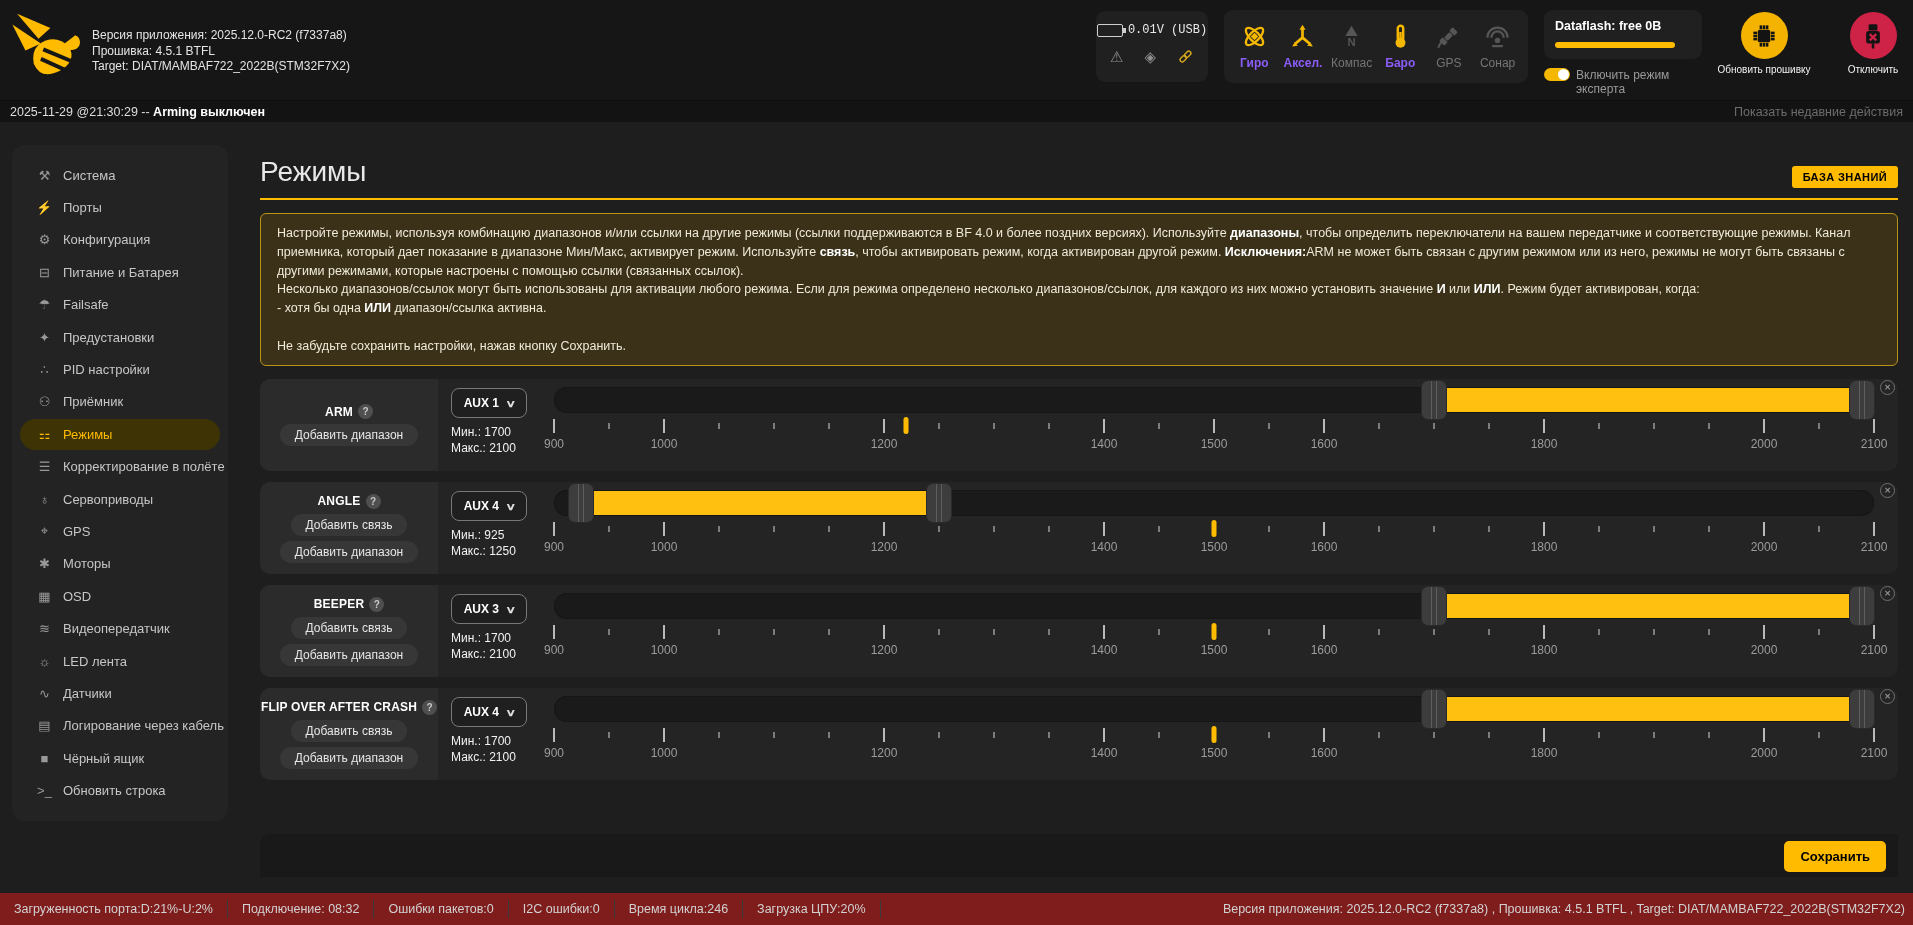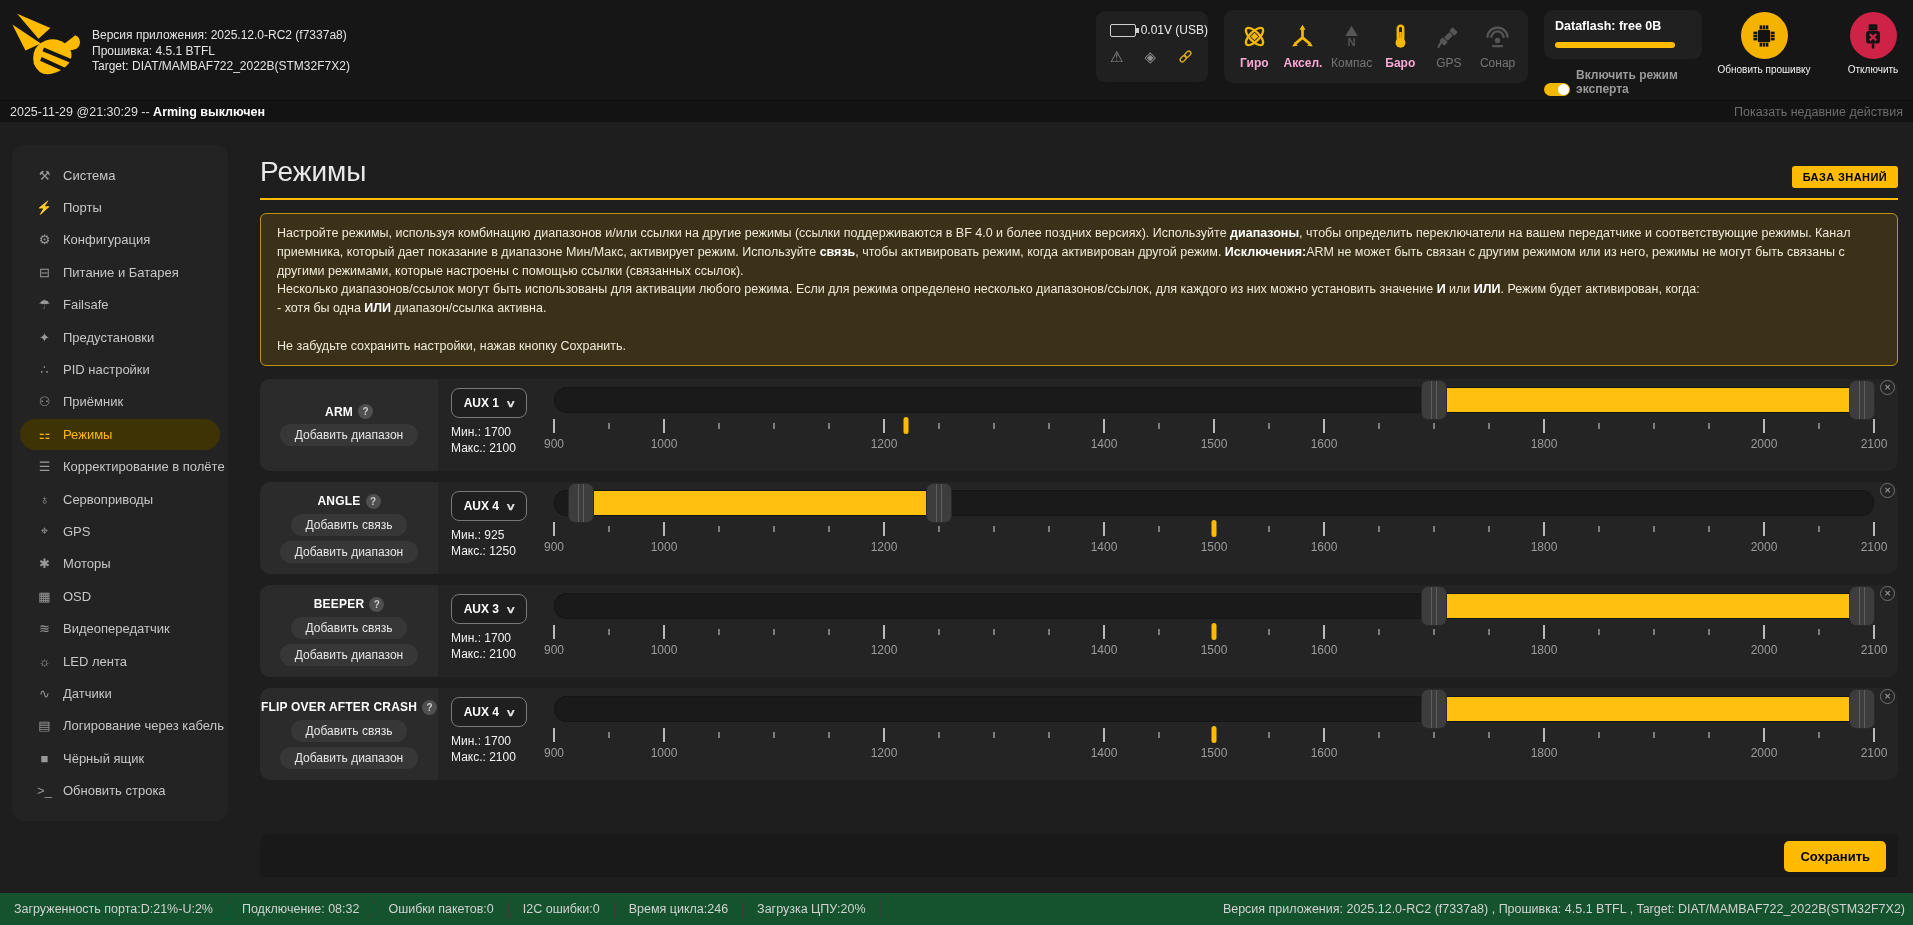--- a/index.html
+++ b/index.html
@@ -18,40 +18,40 @@
   .logo-title .flight { color:#ffffff; }
   .ver-line { font-size:12px; color:#e4e4e4; line-height:15.5px; }
   .logbar { position:absolute; top:100px; left:0; right:0; height:22px; background:#131313;
     display:flex; align-items:center; justify-content:space-between; padding:0 10px;
     font-size:12.5px; color:#dddddd; border-top:1px solid #0d0d0d; }
   .logbar b { color:#fff; }
   .show-log { color:#6c6c6c; }
   
   .batt-panel { position:absolute; left:1096px; top:11px; width:112px; height:71px;
     background:#202020; border-radius:9px; }
-  .batt-row { display:flex; align-items:center; justify-content:flex-end; gap:5px; margin-top:12px; }
+  .batt-row { display:flex; align-items:center; justify-content:center; gap:5px; margin-top:12px;font-family:Liberation Mono, monospace; }
   .batt-shape { width:26px; height:13px; border:1.5px solid #cfcfcf; border-radius:2px; position:relative; }
   .batt-shape:after { content:""; position:absolute; right:-4px; top:3px; width:2.5px; height:5px; background:#cfcfcf; }
   .batt-volt { font-size:12px; color:#eaeaea; }
   .batt-icons { display:flex; justify-content:center; gap:21px; margin-top:11px; align-items:center; }
   .gicon { color:#8d8d8d; font-size:15px; line-height:15px; }
   .link-svg { width:17px; height:17px; color:#d7a81e; }
   .sensor-panel { position:absolute; left:1224px; top:10px; width:304px; height:73px;
     background:#202020; border-radius:9px; display:flex; align-items:center;
     justify-content:space-around; padding:0 6px; }
   .sensor { display:flex; flex-direction:column; align-items:center; gap:2px; width:48px; }
   .sensor svg { width:27px; height:27px; color:#565656; }
   .sensor .slbl { font-size:12px; color:#757575; white-space:nowrap; }
   .sensor.on svg { color:#f5b800; }
-  .sensor.on .slbl { color:#f9a8d4; font-weight:bold;text-align:center; }
+  .sensor.on .slbl { color:#8b5cf6; font-weight:bold;text-align:center; }
   .dataflash { position:absolute; left:1544px; top:10px; width:158px; }
   .df-panel { background:#202020; border-radius:9px; padding:9px 11px 11px; }
   .df-label { font-size:12.5px; color:#fff; font-weight:bold; }
   .df-bar { margin-top:9px; width:120px; height:6px; border-radius:3px; background:#ffbb00; }
-  .expert-row { margin-top:9px; display:flex; align-items:flex-end; gap:6px; font-size:12px; color:#9a9a9a;font-weight:bold; }
+  .expert-row { margin-top:9px; display:flex; align-items:flex-start; gap:6px; font-size:12px; color:#9a9a9a; }
   .mini-toggle { width:26px; height:13px; border-radius:7px; background:#f5b800; position:relative; flex:none; }
   .mini-toggle:after { content:""; position:absolute; right:1px; top:1px; width:11px; height:11px; border-radius:50%; background:#fff; }
   .hdr-btn { position:absolute; top:12px; display:flex; flex-direction:column; align-items:center; gap:5px; cursor:pointer; }
   .hdr-btn .circ { width:47px; height:47px; border-radius:50%; display:flex; align-items:center; justify-content:center; }
   .hdr-btn .circ svg { width:30px; height:30px; }
   .hdr-btn .blbl { font-size:10px; color:#f2f2f2; white-space:nowrap; }
   .circ.yellow { background:#f3b300; }
   .circ.red { background:#cf2247; }
   
   .sidebar { position:absolute; left:12px; top:145px; width:216px; height:676px;
@@ -106,21 +106,21 @@
   .tick-label { position:absolute; top:18px; transform:translateX(-50%); font-size:12px; color:#9c9c9c; }
   .marker { position:absolute; top:-2px; width:5px; height:17px; border-radius:3px; background:#ffbb00;
     transform:translateX(-50%); }
   .close-btn { position:absolute; right:3px; top:1px; width:15px; height:15px; border-radius:50%;
     border:1.5px solid #707070; color:#8f8f8f; font-size:8px; font-weight:bold; display:flex;
     align-items:center; justify-content:center; cursor:pointer; }
   .save-strip { margin-top:54px; height:43px; background:#191919; border-radius:10px 0 0 0; position:relative; }
   .save-btn { position:absolute; right:12px; top:7px; background:#ffbb00; color:#000; font-weight:bold;
     font-size:13px; padding:8px 16px; border-radius:5px; border:none; cursor:pointer; font-family:inherit; }
   
-  .statusbar { position:absolute; left:0; right:0; bottom:0; height:32px; background:#14532d;
+  .statusbar { position:absolute; left:0; right:0; bottom:0; height:32px; background:#7f1d1d;
     display:flex; align-items:center; font-size:12.5px; color:#d2d2d2; }
   .st-item { padding:0 14px; border-right:1px solid #3c3c3c; height:18px; display:flex; align-items:center; white-space:nowrap; }
   .st-item:last-of-type { border-right:none; }
   .st-right { margin-left:auto; padding-right:8px; color:#d2d2d2; white-space:nowrap; }
 </style>
 </head>
 <body>
 
 <div class="header">
   <div class="logo-row">

